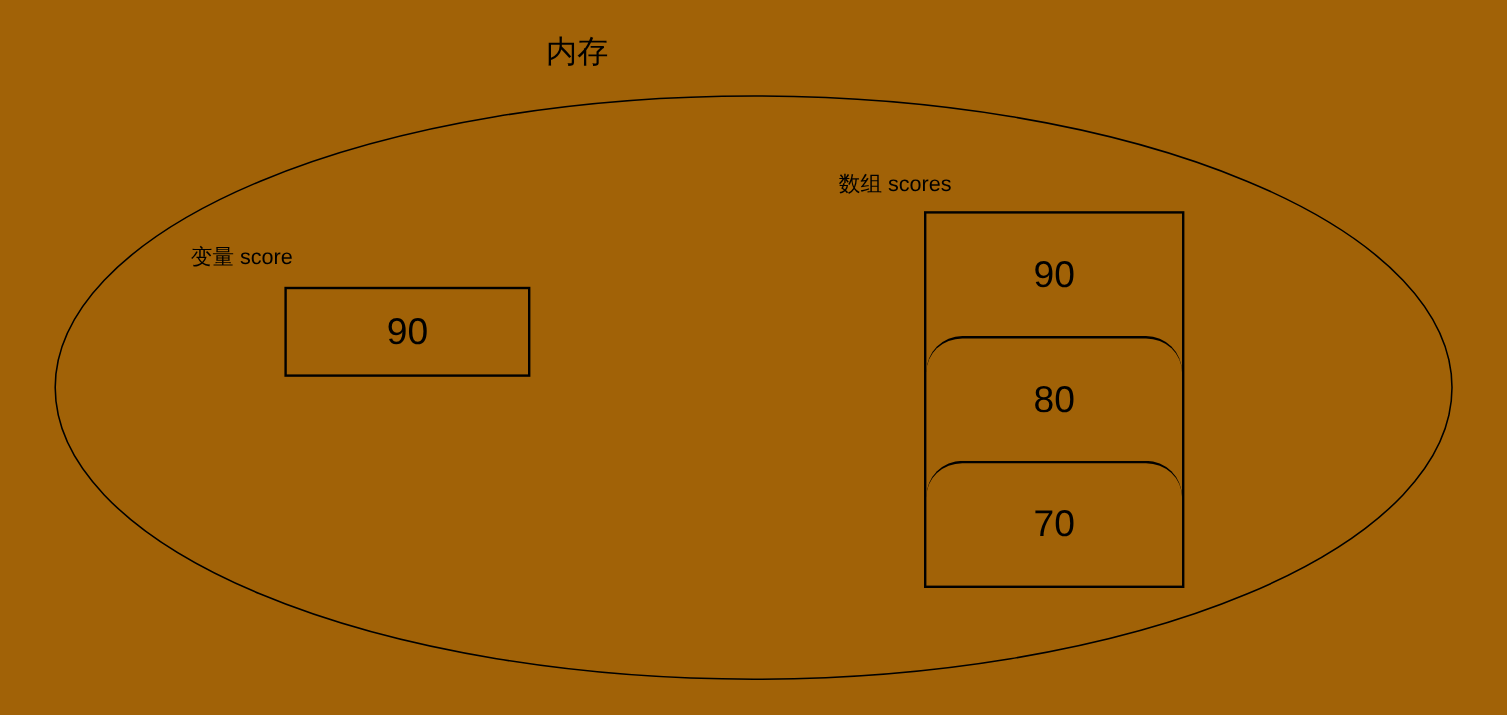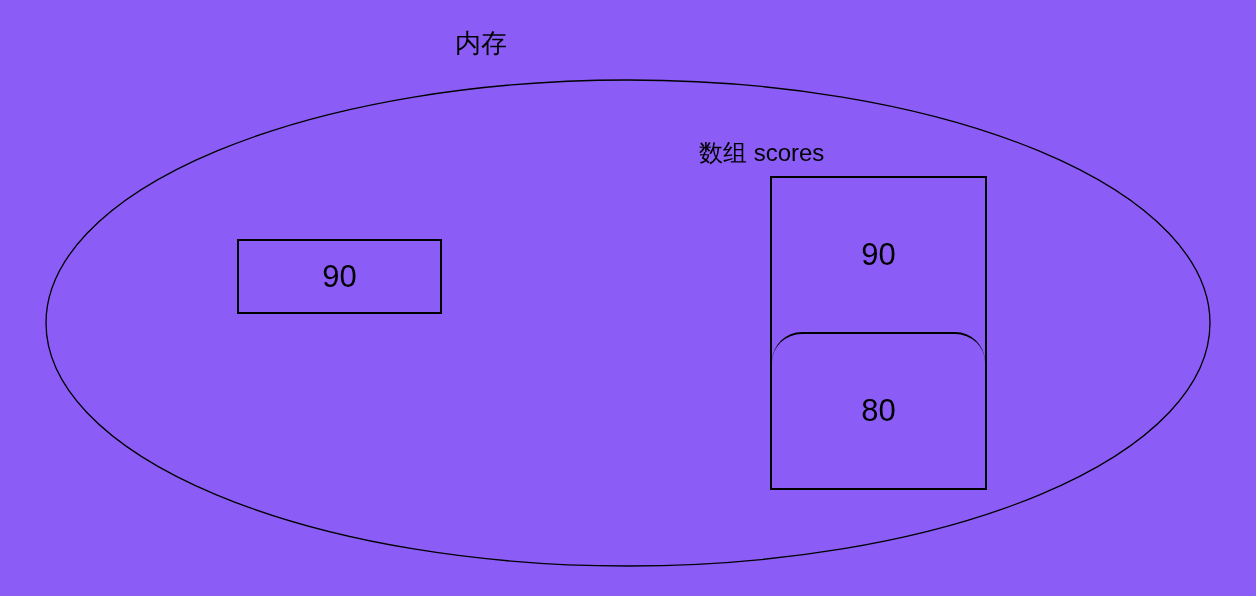--- a/index.html
+++ b/index.html
@@ -5,21 +5,21 @@
   html, body {
     margin: 0;
     padding: 0;
     background: #ffffff;
     font-family: "Liberation Sans", "DejaVu Sans", sans-serif;
   }
   .canvas {
     position: relative;
     width: 1256px;
     height: 596px;
-    background: #8b5cf6;
+    background: #a16207;
     overflow: hidden;
     color: #000000;
   }
   .ellipse-svg {
     position: absolute;
     left: 0;
     top: 0;
     width: 1256px;
     height: 596px;
     display: block;
@@ -28,21 +28,21 @@
     position: absolute;
     left: 455px;
     top: 28px;
     font-size: 26px;
     line-height: 30px;
     color: #000000;
     white-space: nowrap;
   }
   .group-label {
     position: absolute;
-    font-size: 24px;
+    font-size: 18px;
     line-height: 28px;
     color: #000000;
     white-space: nowrap;
   }
   .label-variable {
     left: 159px;
     top: 200px;
   }
   .label-array {
     left: 699px;
@@ -89,25 +89,27 @@
 <body>
 
 <div class="canvas">
 
   <svg class="ellipse-svg" viewBox="0 0 1256 596" xmlns="http://www.w3.org/2000/svg" aria-hidden="true">
     <ellipse cx="628" cy="323" rx="582" ry="243" fill="none" stroke="#000000" stroke-width="1.3"></ellipse>
   </svg>
 
   <div class="diagram-title">内存</div>
 
+  <div class="group-label label-variable">变量 score</div>
 
   <div class="value-box">
     <span>90</span>
   </div>
 
   <div class="group-label label-array">数组 scores</div>
 
   <div class="array-box">
     <div class="array-cell">90</div>
     <div class="array-cell">80</div>
+    <div class="array-cell">70</div>
   </div>
 
 </div>
 
 </body></html>

